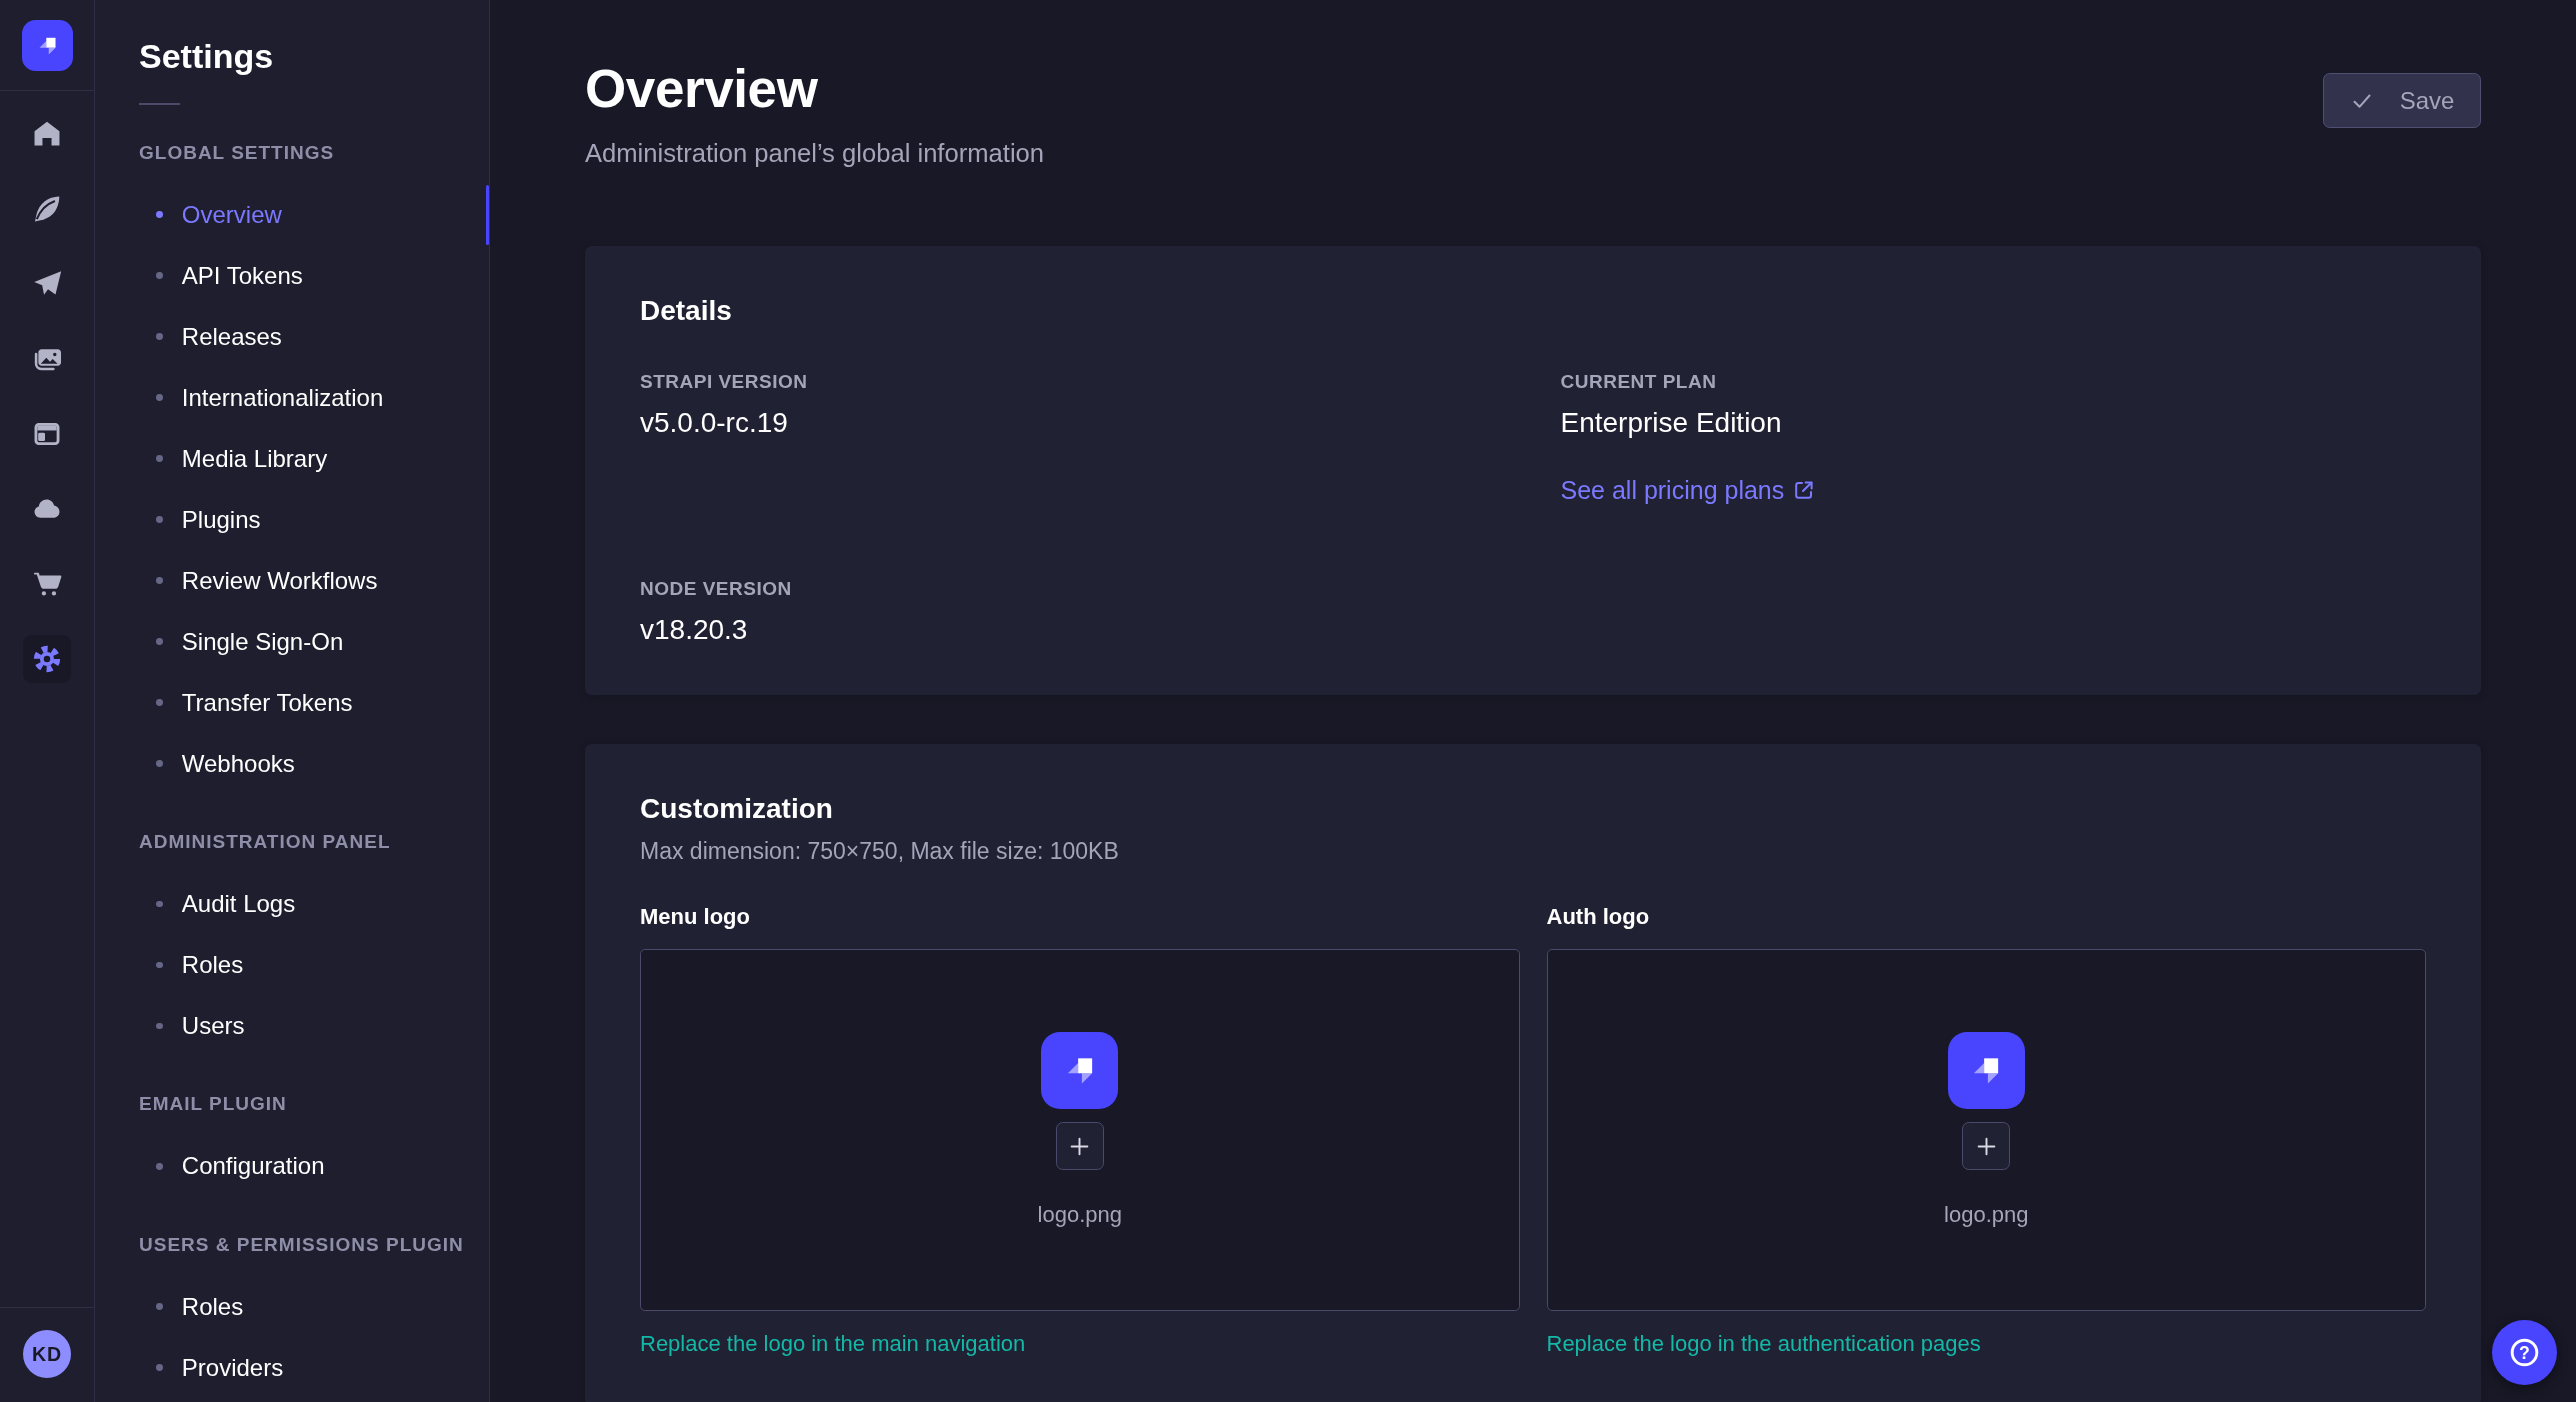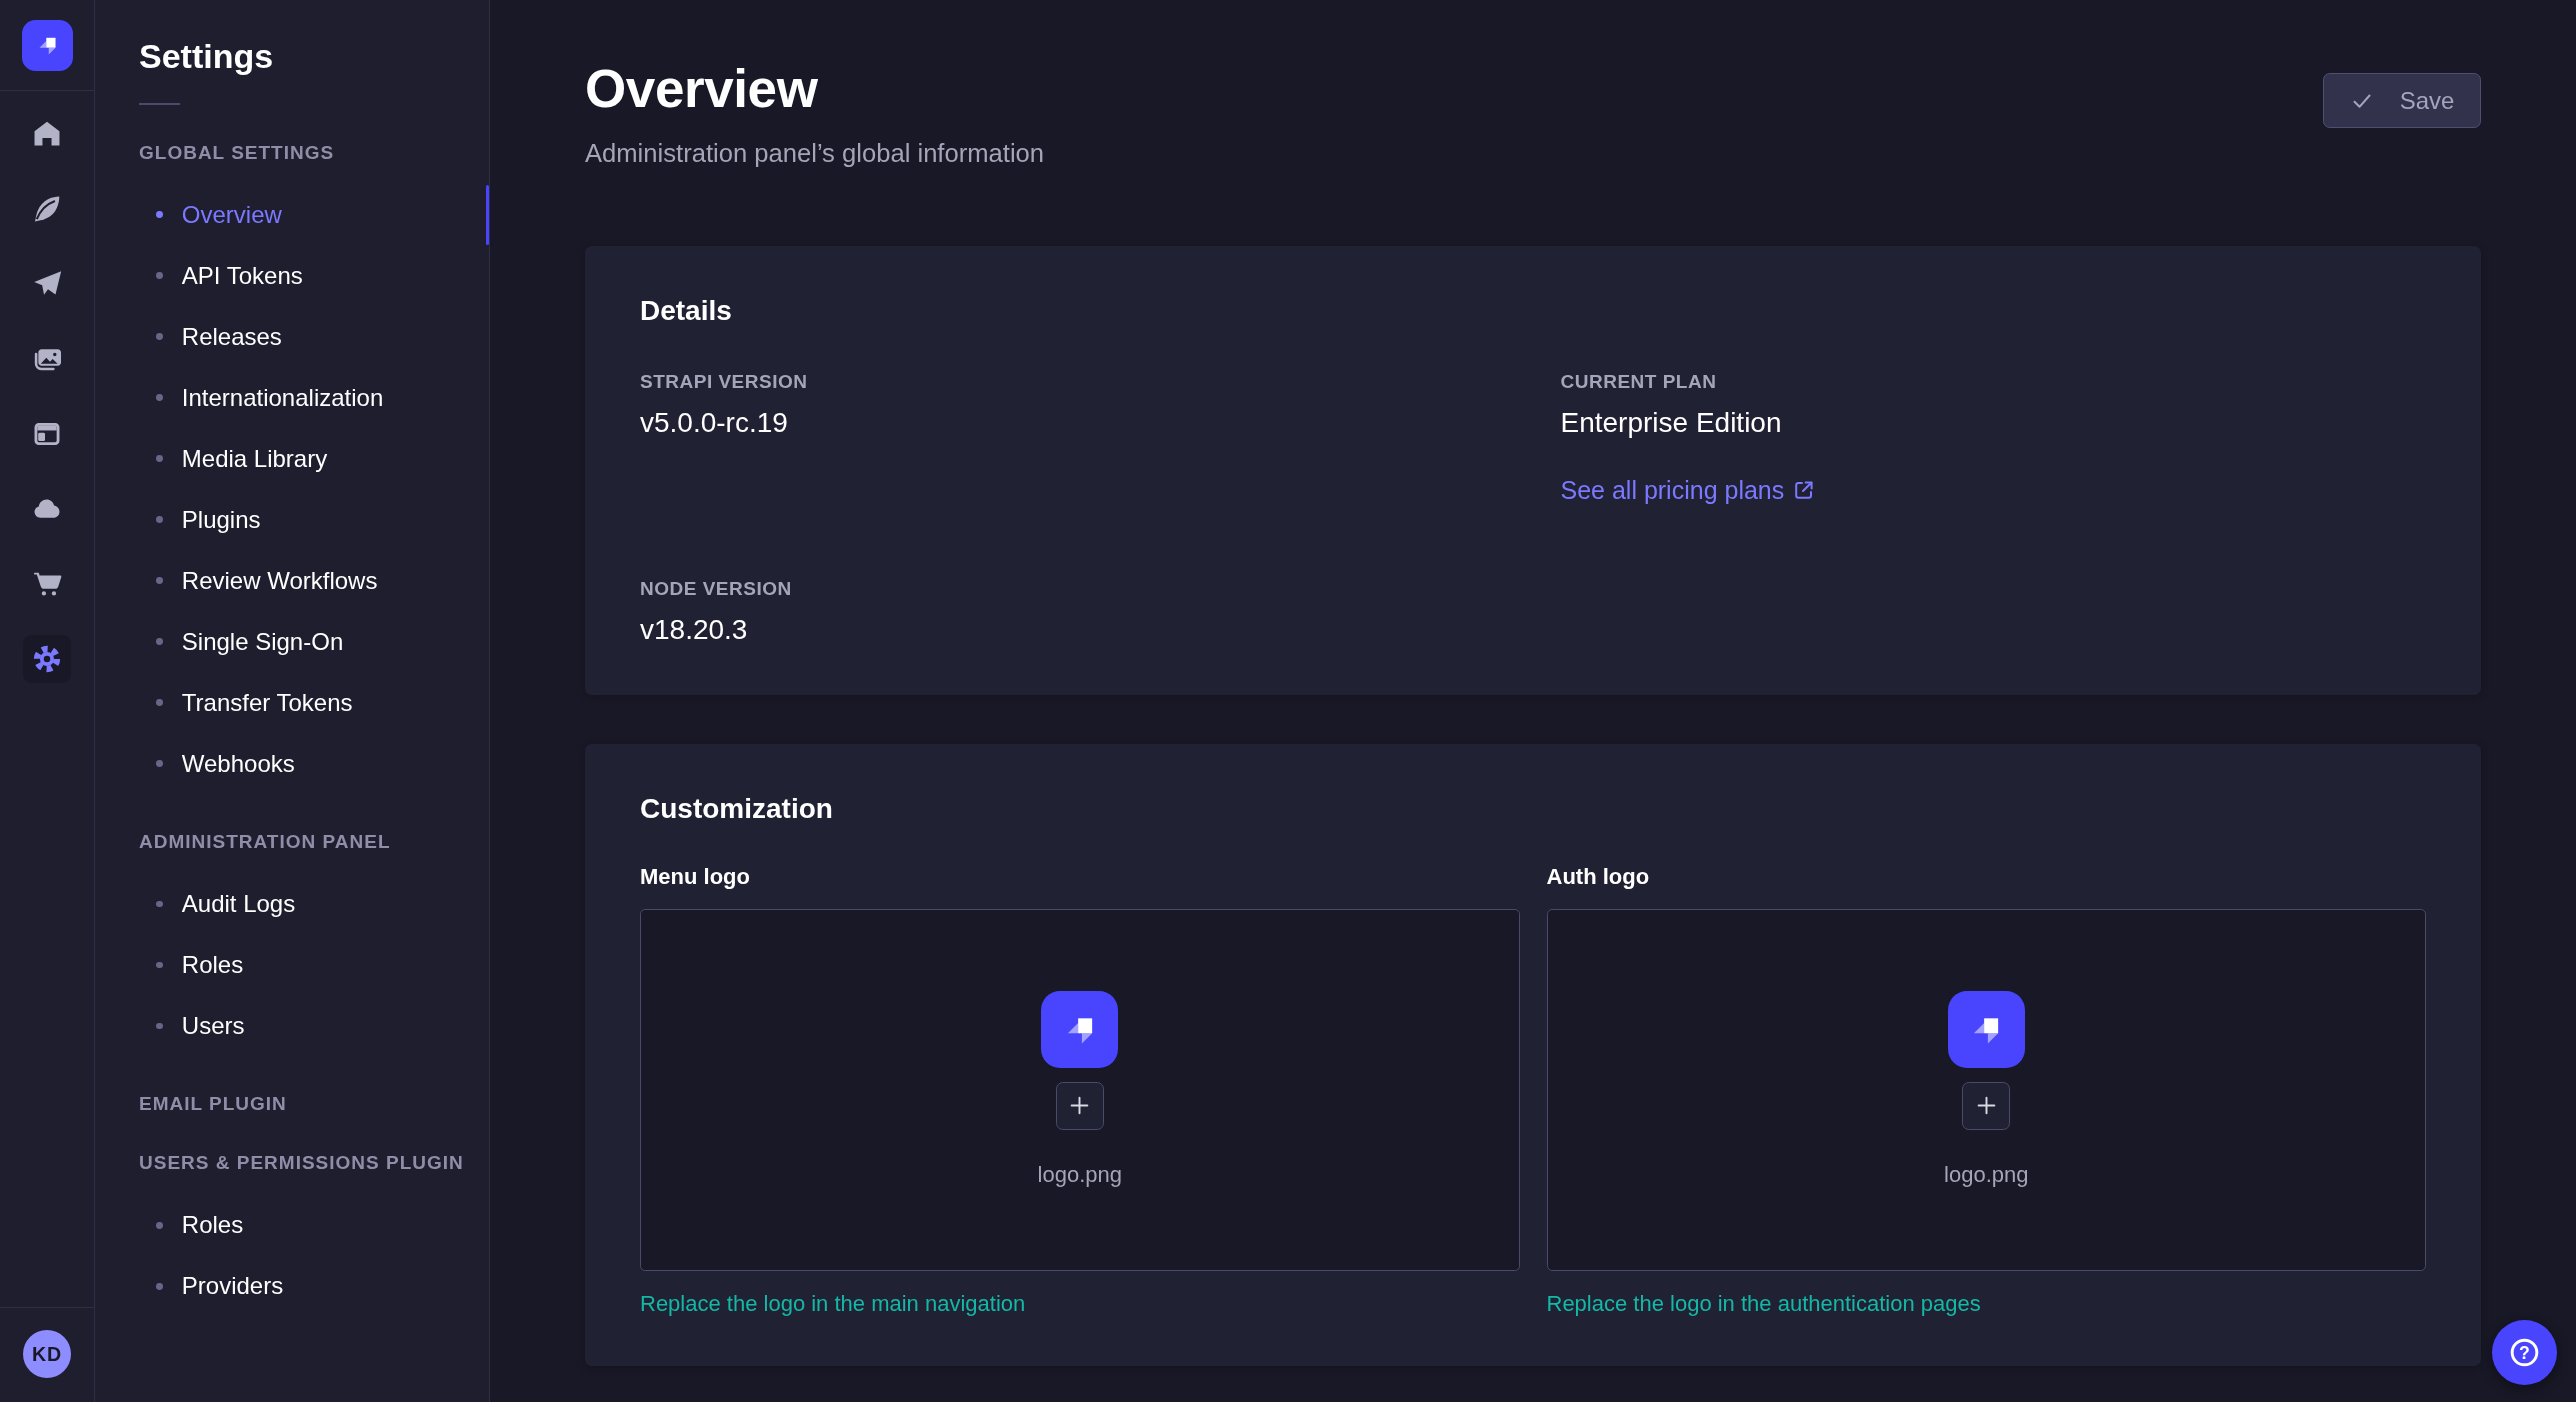--- a/index.html
+++ b/index.html
@@ -294,20 +294,24 @@
         <span>Roles</span>
       </div>
       <div class="nav-item">
         <span class="bullet"></span>
         <span>Users</span>
       </div>
     </div>
 
     <div class="nav-section">
       <div class="section-title">EMAIL PLUGIN</div>
+      <div class="nav-item">
+        <span class="bullet"></span>
+        <span>Configuration</span>
+      </div>
     </div>
 
     <div class="nav-section">
       <div class="section-title">USERS &amp; PERMISSIONS PLUGIN</div>
       <div class="nav-item">
         <span class="bullet"></span>
         <span>Roles</span>
       </div>
       <div class="nav-item">
         <span class="bullet"></span>
@@ -353,20 +357,21 @@
         <div class="field">
           <div class="field-label">NODE VERSION</div>
           <div class="field-value">v18.20.3</div>
         </div>
         <div></div>
       </div>
     </section>
 
     <section class="card card-customization">
       <h2 class="card-title">Customization</h2>
+      <div class="card-sub">Max dimension: 750×750, Max file size: 100KB</div>
 
       <div class="logo-cols">
 
         <div class="logo-col">
           <div class="logo-col-label">Menu logo</div>
           <div class="upload-box">
             <div class="logo-badge">
               <svg viewBox="0 0 24 24">
                 <polygon points="6.8,13.4 11.2,9 11.2,13.4" fill="#ffffff" opacity="0.5"></polygon>
                 <rect x="11.2" y="7" width="6" height="6.4" fill="#ffffff"></rect>

